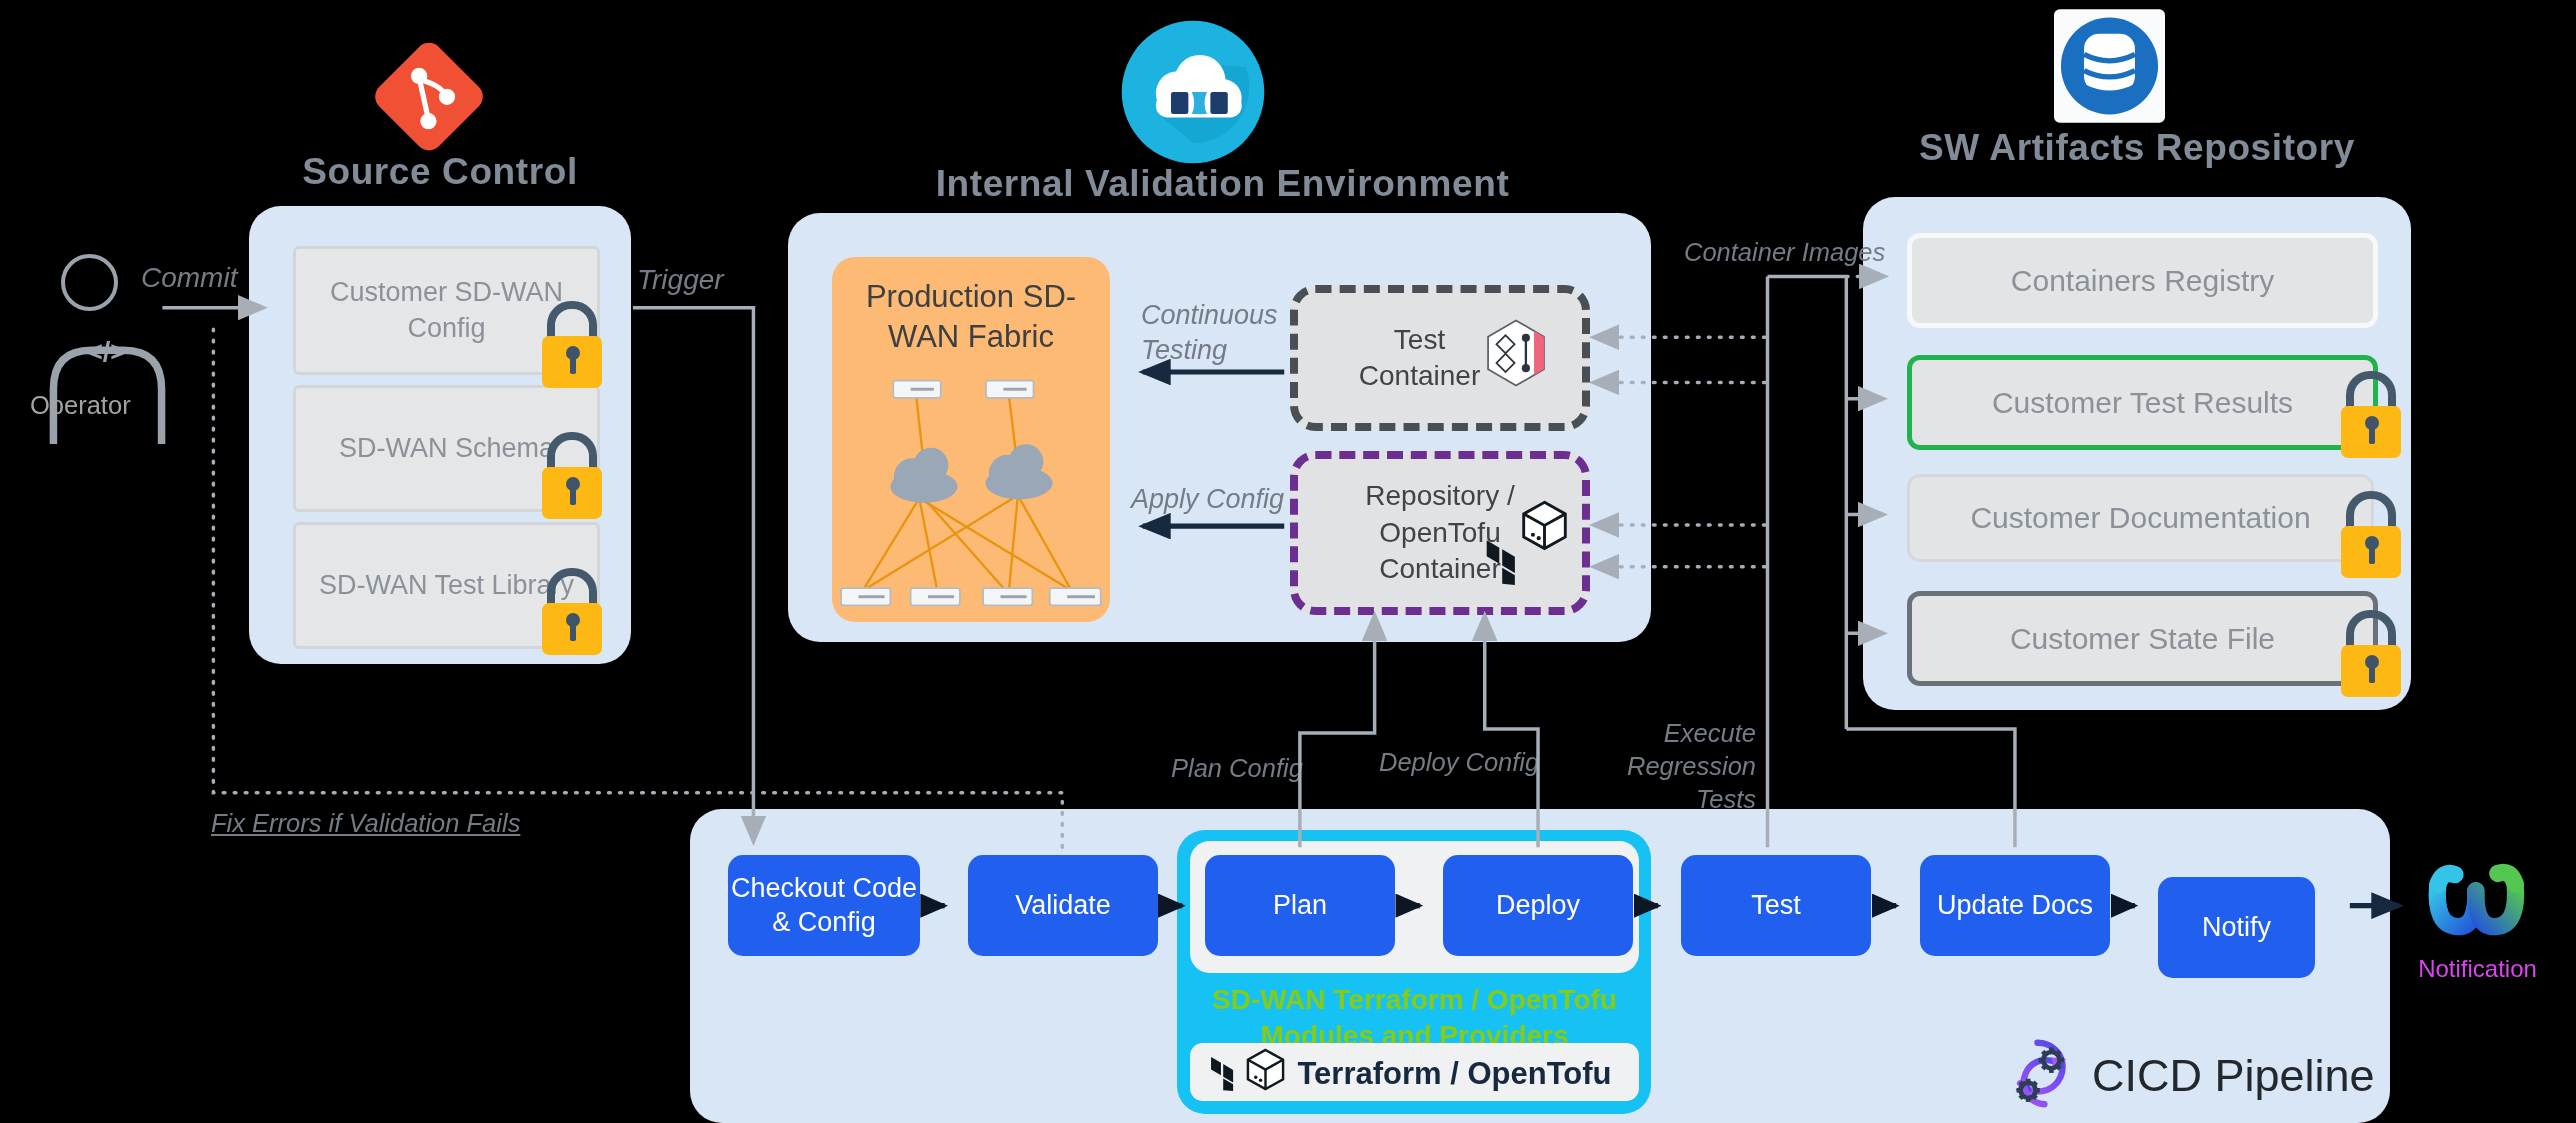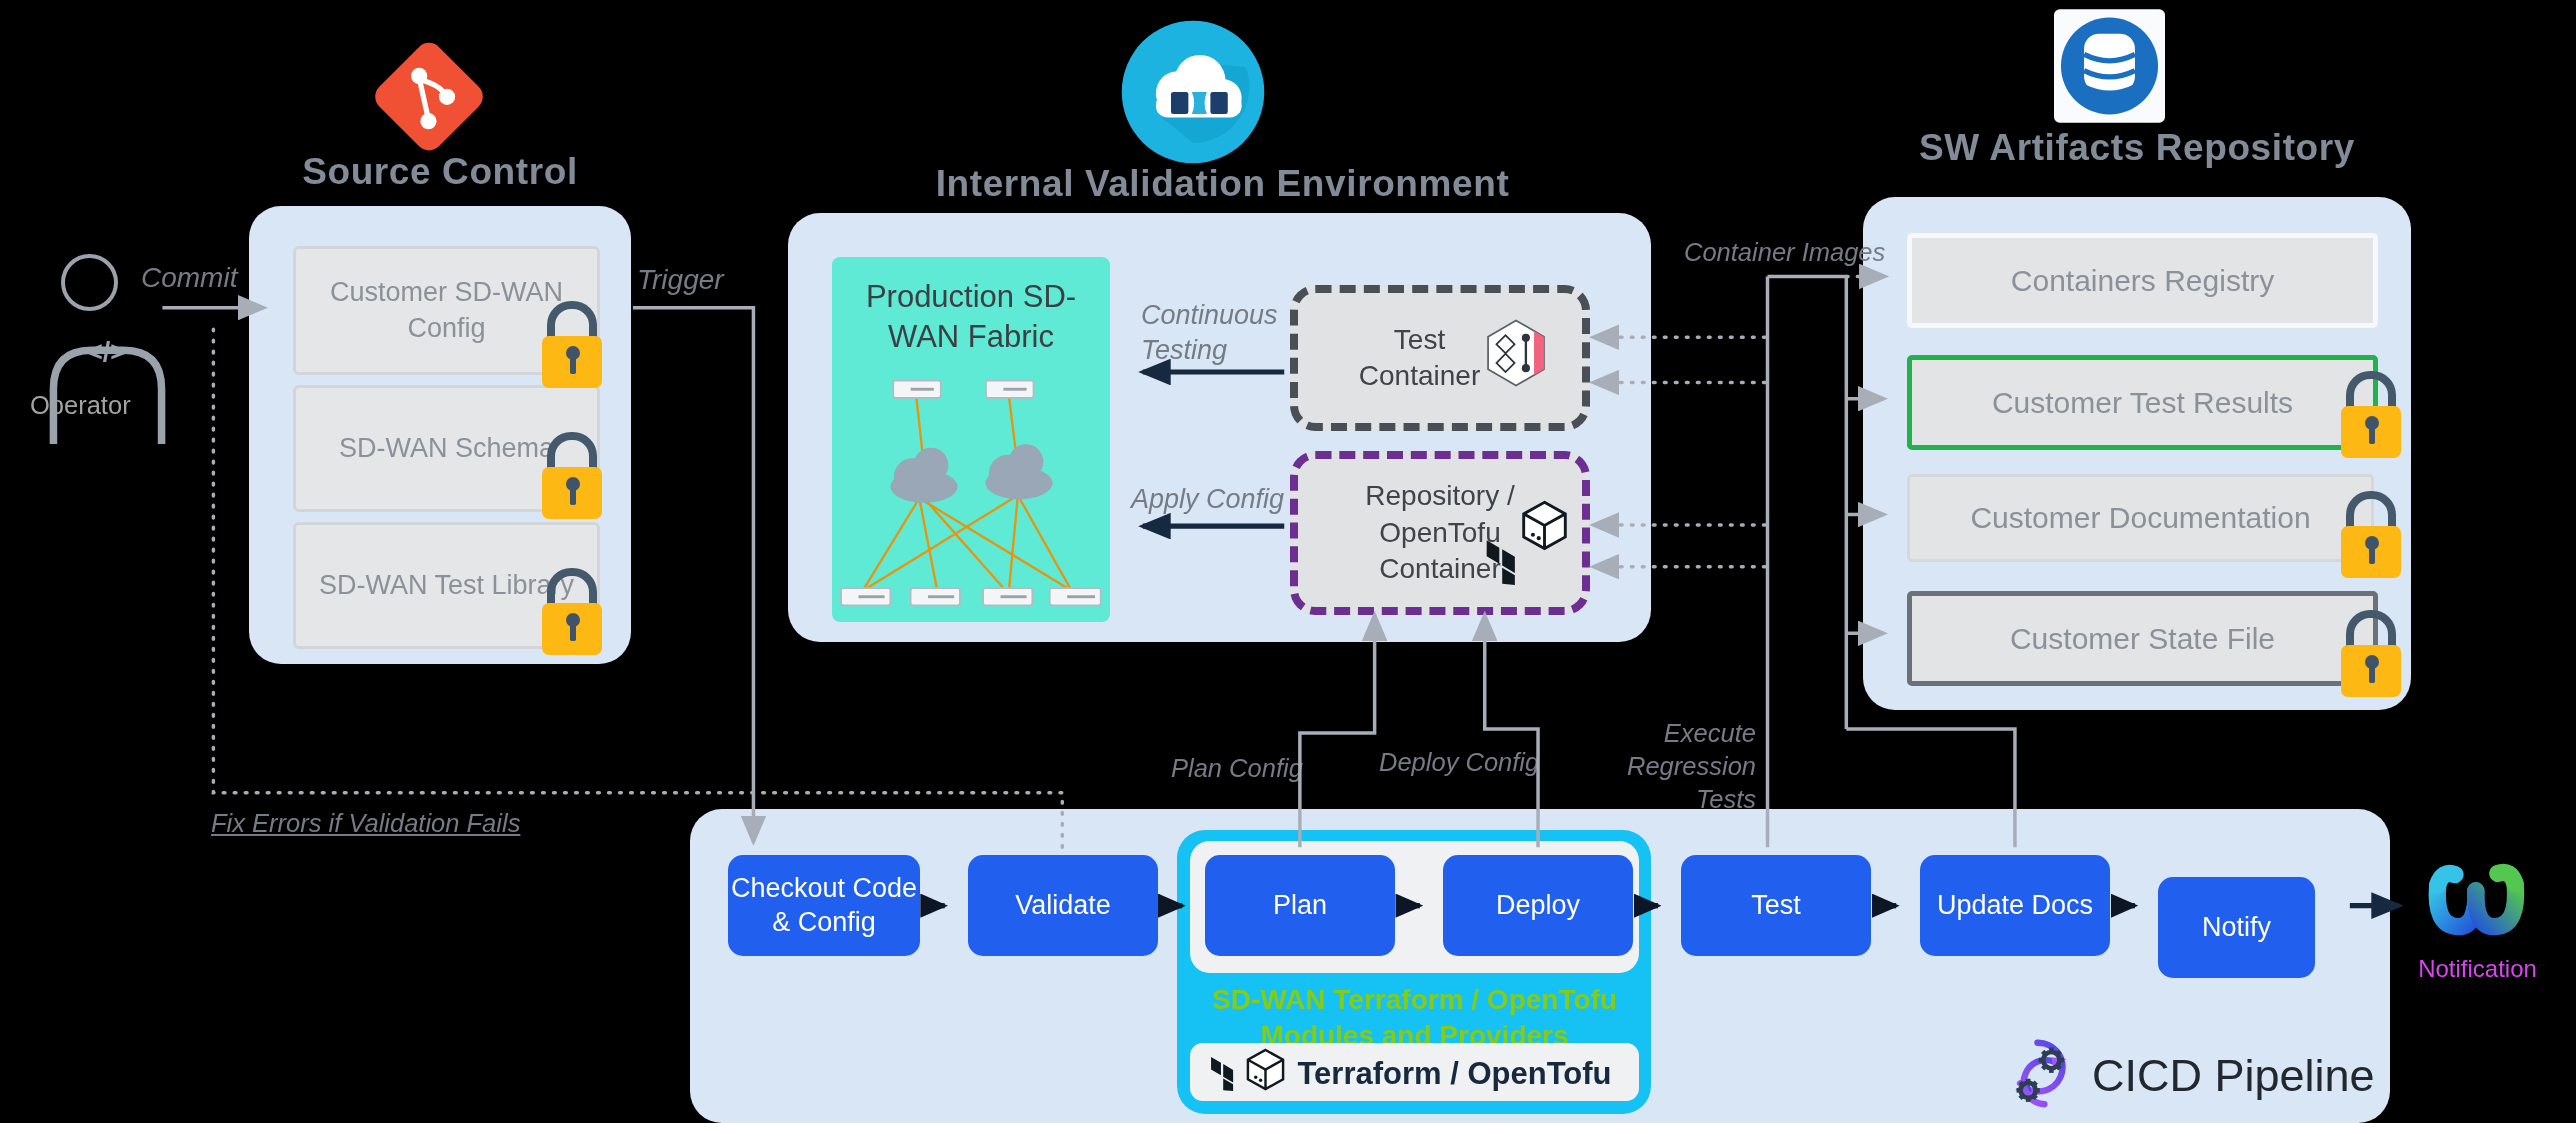--- a/index.html
+++ b/index.html
@@ -5,21 +5,21 @@
   html,body{margin:0;padding:0;background:#000;}
   #canvas{position:relative;width:2576px;height:1123px;background:#000;overflow:hidden;
           font-family:"Liberation Sans", sans-serif;}
   .abs{position:absolute;}
   .panel{background:#d9e6f6;border-radius:32px;}
   .hdr{font-weight:700;font-size:37px;color:#828b98;text-align:center;letter-spacing:0.6px;}
   .gbox{background:#e4e6e8;border:3.5px solid #d3d6d9;border-radius:5.8px;color:#8b9199;
         display:flex;align-items:center;justify-content:center;text-align:center;
         font-size:27px;line-height:1.3;}
   .rbox{background:#e2e4e6;display:flex;align-items:center;justify-content:center;
-        text-align:center;font-size:30px;color:#8b9199;border-radius:5px;}
+        text-align:center;font-size:30px;color:#8b9199;border-radius:13px;}
   .stage{background:#2160ef;border-radius:15px;color:#fff;display:flex;align-items:center;
          justify-content:center;text-align:center;font-size:27px;line-height:1.25;}
   .ital{font-style:italic;color:#757c85;font-size:25.5px;line-height:1.3;}
   .dashedbox{background:#e0e2e4;border-radius:25.5px;display:flex;align-items:center;
              justify-content:center;color:#3f4449;font-size:28px;line-height:1.3;text-align:center;}
   .lock{width:60px;}
   .lock .shackle{width:34px;height:29px;border:8.7px solid #44596b;border-bottom:none;
                  border-radius:24px 24px 0 0;margin:0 auto;}
   .lock .lockbody{width:60px;height:52px;background:#fdb813;border-radius:7px;
                   margin-top:-2.3px;position:relative;}
@@ -89,21 +89,21 @@
     <circle cx="178" cy="136" r="32" fill="#fff"></circle>
     <rect x="62" y="128" width="148" height="42" rx="20" fill="#fff"></rect>
     <rect x="88" y="126" width="30" height="38" rx="4" fill="#1d3d6b"></rect>
     <path d="M124,126 h26 q-8,19 0,38 h-26 q8,-19 0,-38 z" fill="#2ab1de"></path>
     <rect x="156" y="126" width="30" height="38" rx="4" fill="#1d3d6b"></rect>
   </svg>
   <div class="abs hdr" style="left:846px;top:163px;width:753px;">Internal Validation Environment</div>
 
   <div class="abs panel" style="left:788px;top:213px;width:863px;height:429px;"></div>
 
-  <div class="abs" style="left:832px;top:257px;width:278px;height:365px;background:#5eead4;border-radius:8px;">
+  <div class="abs" style="left:832px;top:257px;width:278px;height:365px;background:#fdba74;border-radius:23px;">
     <div style="padding:19.7px 23px 0 23px;text-align:center;font-size:31px;line-height:1.3;color:#3d4043;">Production SD-WAN Fabric</div>
     <svg width="267" height="255" viewBox="0 0 460 440" style="margin:4.6px auto 0 auto;">
       <g stroke="#e8940f" stroke-width="4" fill="none">
         <line x1="135" y1="62" x2="148" y2="180"></line>
         <line x1="295" y1="62" x2="308" y2="168"></line>
         <line x1="140" y1="235" x2="45" y2="390"></line>
         <line x1="140" y1="235" x2="170" y2="390"></line>
         <line x1="140" y1="235" x2="395" y2="390"></line>
         <line x1="310" y1="230" x2="50" y2="390"></line>
         <line x1="310" y1="230" x2="295" y2="390"></line>

